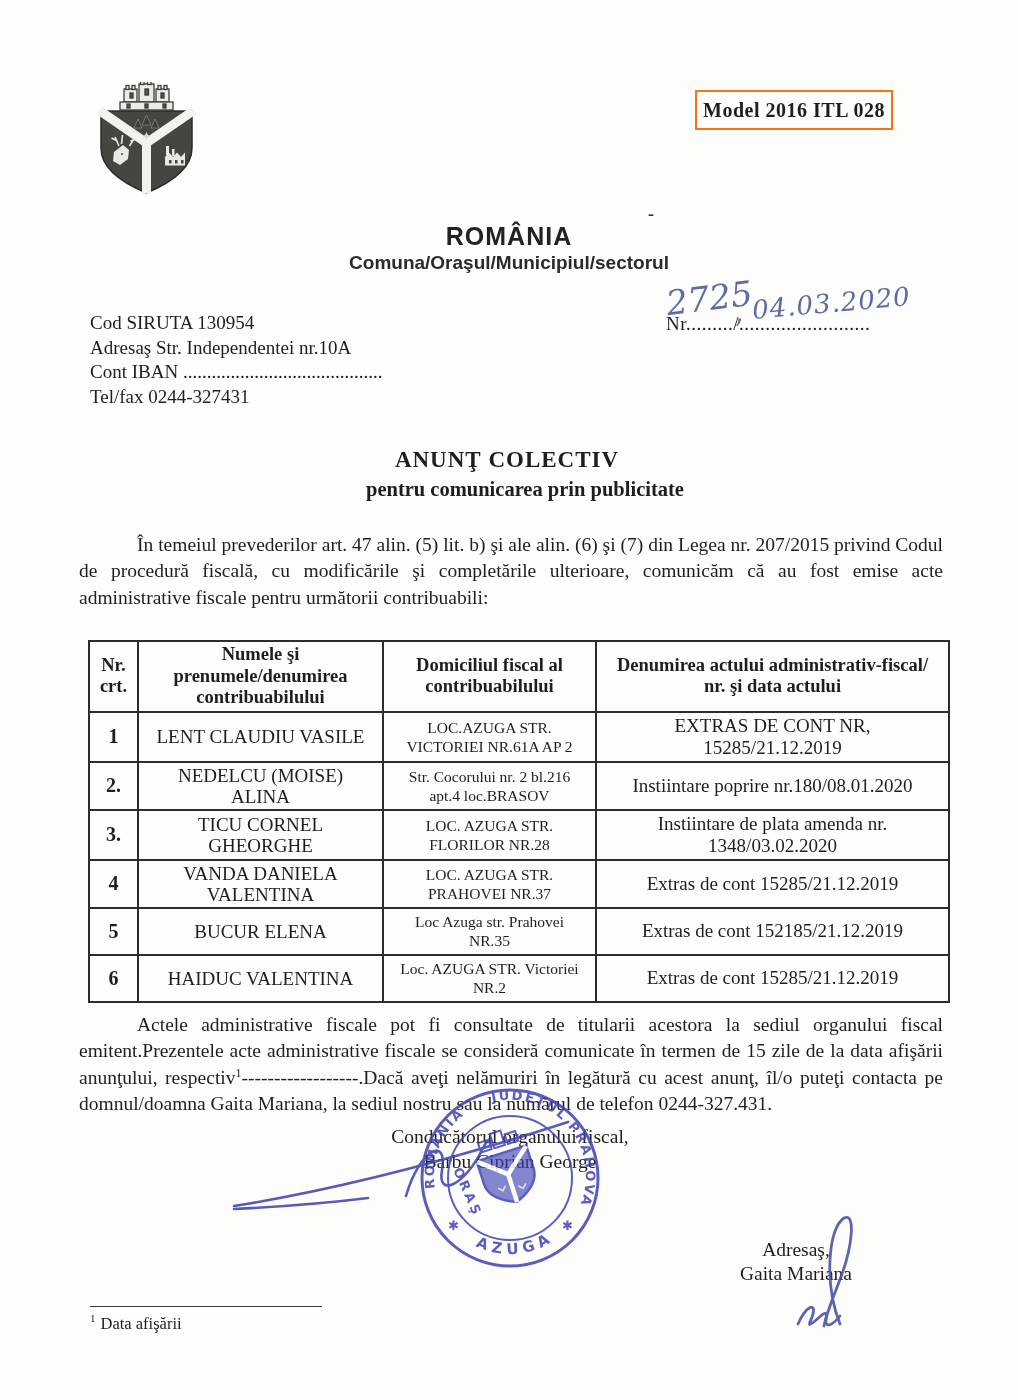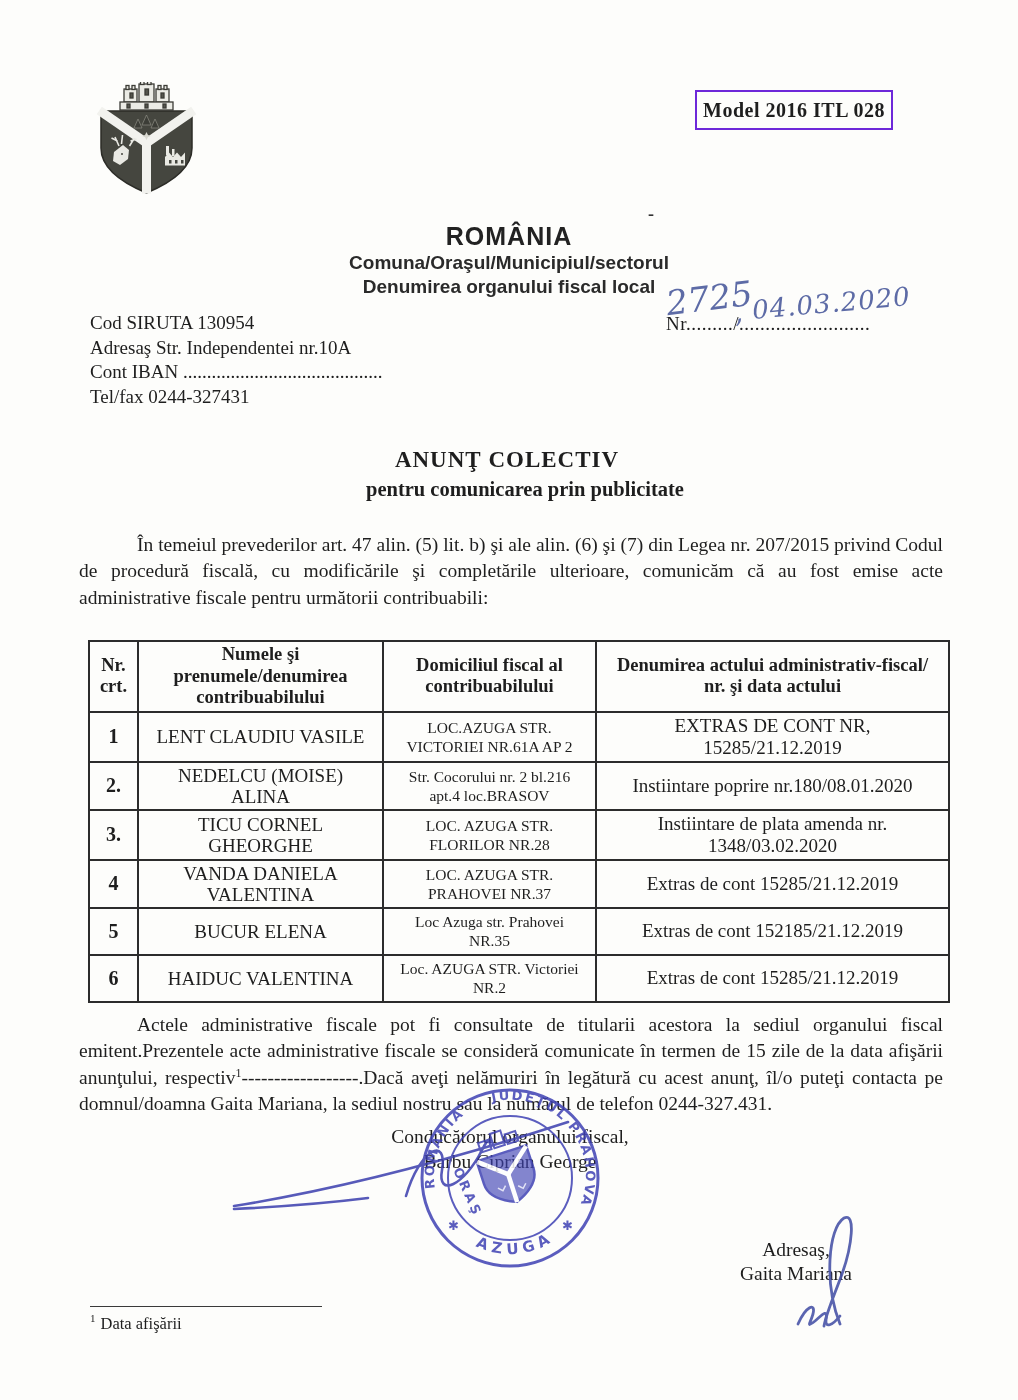--- a/index.html
+++ b/index.html
@@ -3,21 +3,21 @@
 <meta charset="utf-8">
 <style>
   html,body{margin:0;padding:0;background:#9a9a9a;}
   .page{
     position:relative;width:1018px;height:1400px;margin:0 auto;
     background:#fdfdfb;overflow:hidden;
     font-family:"Liberation Serif",serif;color:#1e1e1e;
   }
   .abs{position:absolute;}
   
-  .model-box{left:695px;top:90px;width:194px;height:36px;border:2px solid #6d28d9;
+  .model-box{left:695px;top:90px;width:194px;height:36px;border:2px solid #f97316;
     display:flex;align-items:center;justify-content:center;}
   .model-box span{font-weight:bold;font-size:20px;letter-spacing:.5px;}
   
   .dash-artifact{left:648px;top:204px;font-weight:bold;font-size:18px;color:#333;}
   .country{left:0;right:0;top:222px;text-align:center;
     font-family:"Liberation Sans",sans-serif;font-weight:bold;font-size:25px;letter-spacing:1px;color:#222;}
   .hline{left:0;right:0;text-align:center;font-family:"Liberation Sans",sans-serif;
     font-weight:bold;font-size:19px;color:#2a2a2a;}
   .hline1{top:252px;}
   .hline2{top:276px;}
@@ -117,21 +117,20 @@
   </svg>
 
   <div class="abs model-box">
     <span>Model 2016 ITL 028</span>
   </div>
 
   <div class="abs dash-artifact">-</div>
 
   <div class="abs country">ROMÂNIA</div>
   <div class="abs hline hline1">Comuna/Oraşul/Municipiul/sectorul</div>
-  <div class="abs hline hline2">Denumirea organului fiscal local</div>
 
   <div class="abs hw hw-num">2725</div>
   <div class="abs hw hw-sep">,</div>
   <div class="abs hw hw-date">04.03.2020</div>
   <div class="abs nr-line">Nr........./.........................</div>
 
   <div class="abs info">
     <div>Cod SIRUTA 130954</div>
     <div>Adresaş Str. Independentei nr.10A</div>
     <div>Cont IBAN ..........................................</div>

